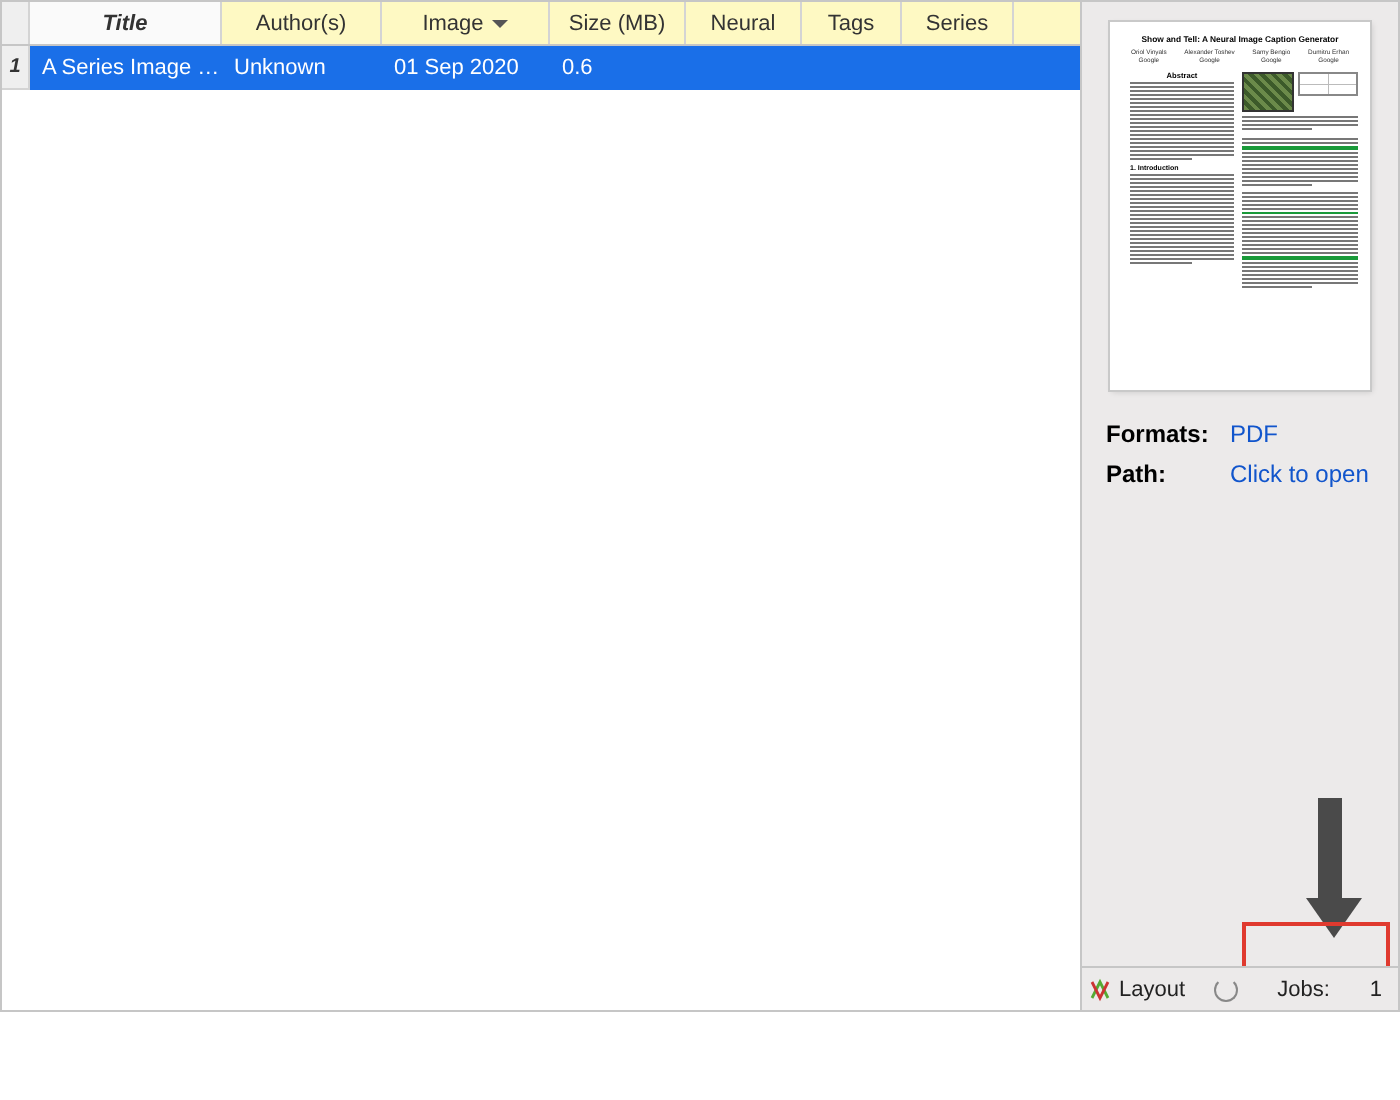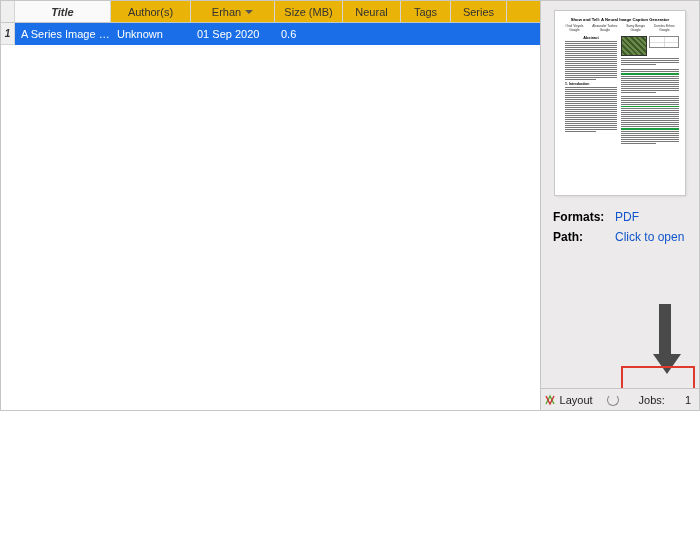--- a/index.html
+++ b/index.html
@@ -1,19 +1,19 @@
 <!DOCTYPE html>
 <html><head>
 <meta charset="utf-8">
 <style>
   * { box-sizing: border-box; margin: 0; padding: 0; }
   html, body { width: 700px; height: 550px; font-family: -apple-system, "Helvetica Neue", Arial, sans-serif; font-size: 12px; color: #000; }
   .app {
     display: flex;
-    width: 700px; height: 411px;
+    width: 700px; height: 506px;
     border: 1px solid #c6c6c6;
     background: #eceaea;
   }
   
   .main {
     flex: 0 0 540px;
     display: flex; flex-direction: column;
     background: #fff;
     border-right: 1px solid #c6c6c6;
   }
@@ -28,21 +28,21 @@
   }
   .gutter-h {
     flex: 0 0 14px;
     border-right: 1px solid #d4d4d4;
     background: #efefef;
   }
   .hcol {
     border-right: 1px solid #d4d4d4;
     display: flex; align-items: center; justify-content: center;
     padding: 0 4px;
-    background: #eab308;
+    background: #fef9c3;
     user-select: none;
     position: relative;
   }
   .ht {
     background: #fafafa;
     font-style: italic;
     font-weight: bold;
     justify-content: center;
   }
   .sort-ind {
@@ -221,21 +221,21 @@
   <div class="main">
     <div class="header-row">
       <div class="gutter-h"></div>
       <div class="hcol ht c-title">
           <span>Title</span>
         </div>
       <div class="hcol c-author">
           <span>Author(s)</span>
         </div>
       <div class="hcol c-date">
-        <span>Erhan</span>
+        <span>Image</span>
         <span class="sort-ind"></span>
       </div>
       <div class="hcol c-size">
           <span>Size (MB)</span>
         </div>
       <div class="hcol c-rating">
           <span>Neural</span>
         </div>
       <div class="hcol c-tags">
           <span>Tags</span>

